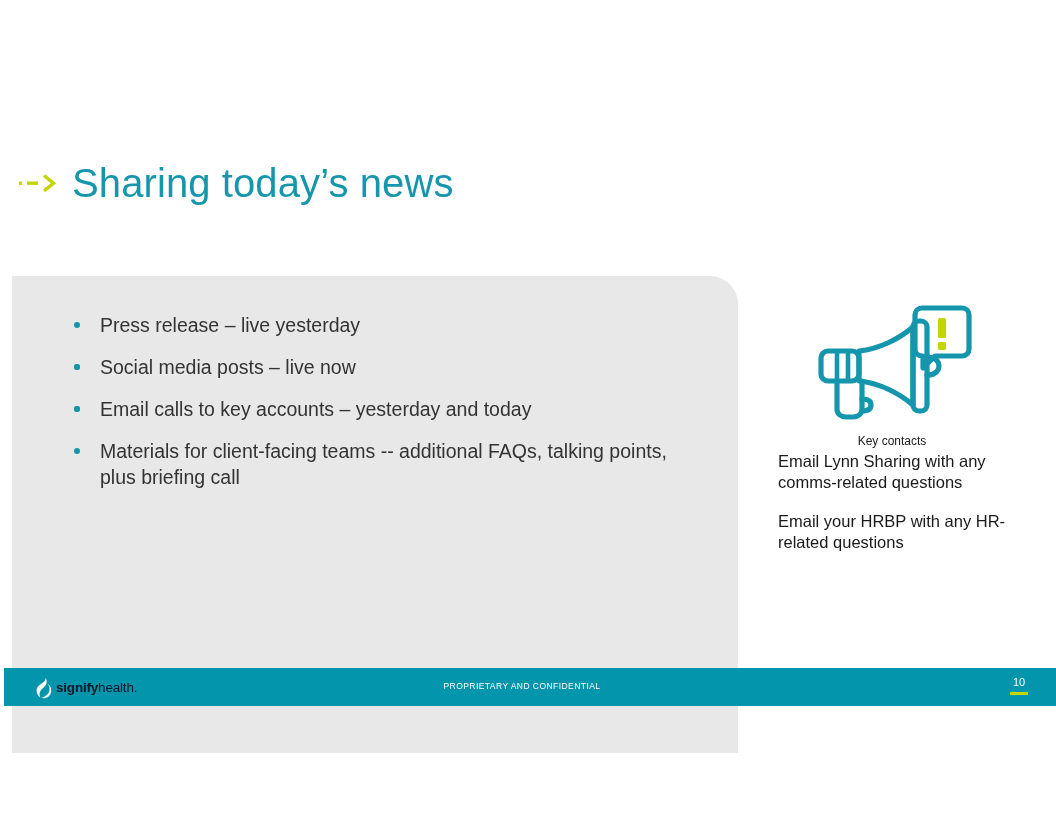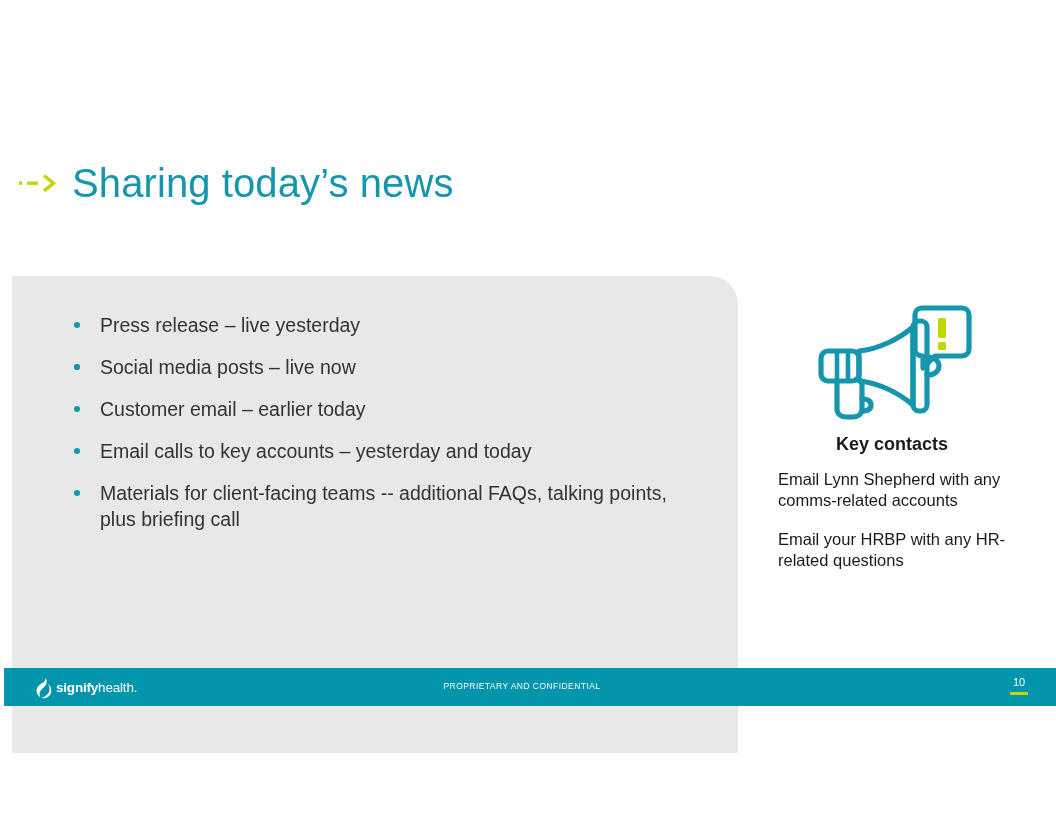--- a/index.html
+++ b/index.html
@@ -101,25 +101,25 @@
     width: 100%;
     height: 130px;
     display: flex;
     align-items: center;
     justify-content: center;
   }
   .megaphone-icon { display: block; }
 
   .kc-heading {
     text-align: center;
-    font-size: 18px;
-    font-weight: bold;
+    font-size: 12px;
+    font-weight: normal;
     color: #1a1a1a;
     margin-top: 4px;
-    margin-bottom: 14px;
+    margin-bottom: 3px;
   }
   .kc-para {
     font-size: 16.5px;
     line-height: 21px;
     color: #1a1a1a;
     margin: 0 0 18px 14px;
   }
   .kc-para:last-child { margin-bottom: 0; }
 
   
@@ -135,21 +135,21 @@
     position: absolute;
     left: 30px;
     top: 9px;
     display: flex;
     align-items: center;
   }
   .logo-mark { display: block; }
   .logo-text {
     margin-left: 4px;
     font-size: 13.5px;
-    color: #ffffff;
+    color: #0f172a;
     letter-spacing: -0.2px;
     line-height: 1;
   }
   .logo-text .b { font-weight: bold; }
   .logo-text .l { font-weight: 400; }
 
   .footer-center {
     position: absolute;
     left: 0;
     top: 13px;
@@ -201,21 +201,20 @@
       </li>
       <li class="bullet-item">
         <span class="bullet-dot"></span>
       </li>
       <li class="bullet-item">
         <span class="bullet-dot"></span>
         <span>Social media posts – live now</span>
       </li>
       <li class="bullet-item">
         <span class="bullet-dot"></span>
-        <span>Customer email – earlier today</span>
       </li>
       <li class="bullet-item">
         <span class="bullet-dot"></span>
         <span>Email calls to key accounts – yesterday and today</span>
       </li>
       <li class="bullet-item">
         <span class="bullet-dot"></span>
         <span>Materials for client-facing teams -- additional FAQs, talking points, plus briefing call</span>
       </li>
     </ul>
@@ -246,21 +245,21 @@
         </g>
 
         <g fill="#c3d600">
           <rect x="131" y="13" width="8" height="20" rx="1.5"></rect>
           <rect x="131" y="37" width="8" height="8" rx="1.5"></rect>
         </g>
       </svg>
     </div>
 
     <div class="kc-heading">Key contacts</div>
-    <p class="kc-para">Email Lynn Shepherd with any comms-related accounts</p>
+    <p class="kc-para">Email Lynn Sharing with any comms-related questions</p>
     <p class="kc-para">Email your HRBP with any HR-related questions</p>
   </div>
 
   <div class="footer">
     <div class="logo-group">
       <svg class="logo-mark" width="18" height="22" viewBox="0 0 18 22">
         <path d="M11.6 0.8 C12.2 5.2 6.2 6.6 4.0 9.6 C1.4 13.0 2.6 18.2 6.6 20.6 C4.4 16.6 6.0 13.4 9.0 11.2 C12.4 8.6 14.0 4.6 11.6 0.8 Z" fill="#ffffff"></path>
         <path d="M13.6 6.6 C15.8 9.6 16.4 13.8 13.8 17.0 C12.2 19.0 9.6 20.2 7.4 20.8 C11.6 22.2 16.0 19.6 17.0 15.4 C17.8 12.0 16.4 8.6 13.6 6.6 Z" fill="#ffffff"></path>
       </svg>
       <div class="logo-text">

